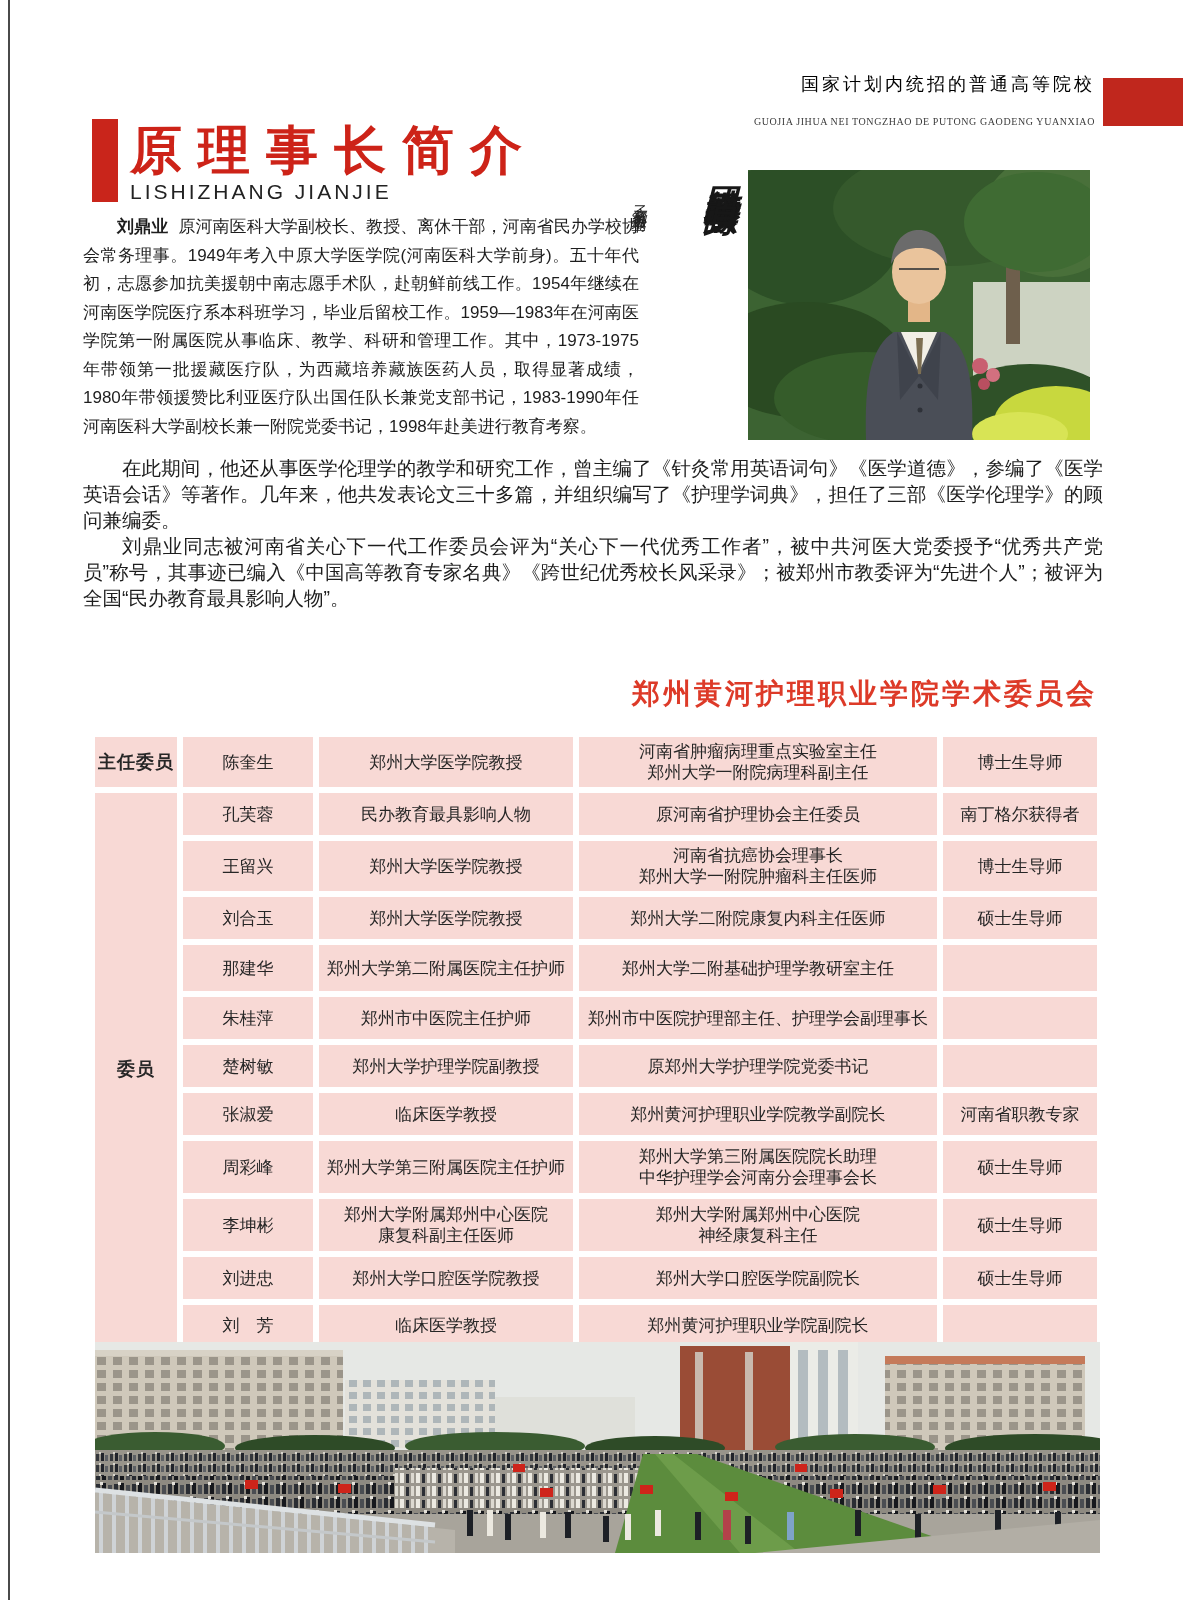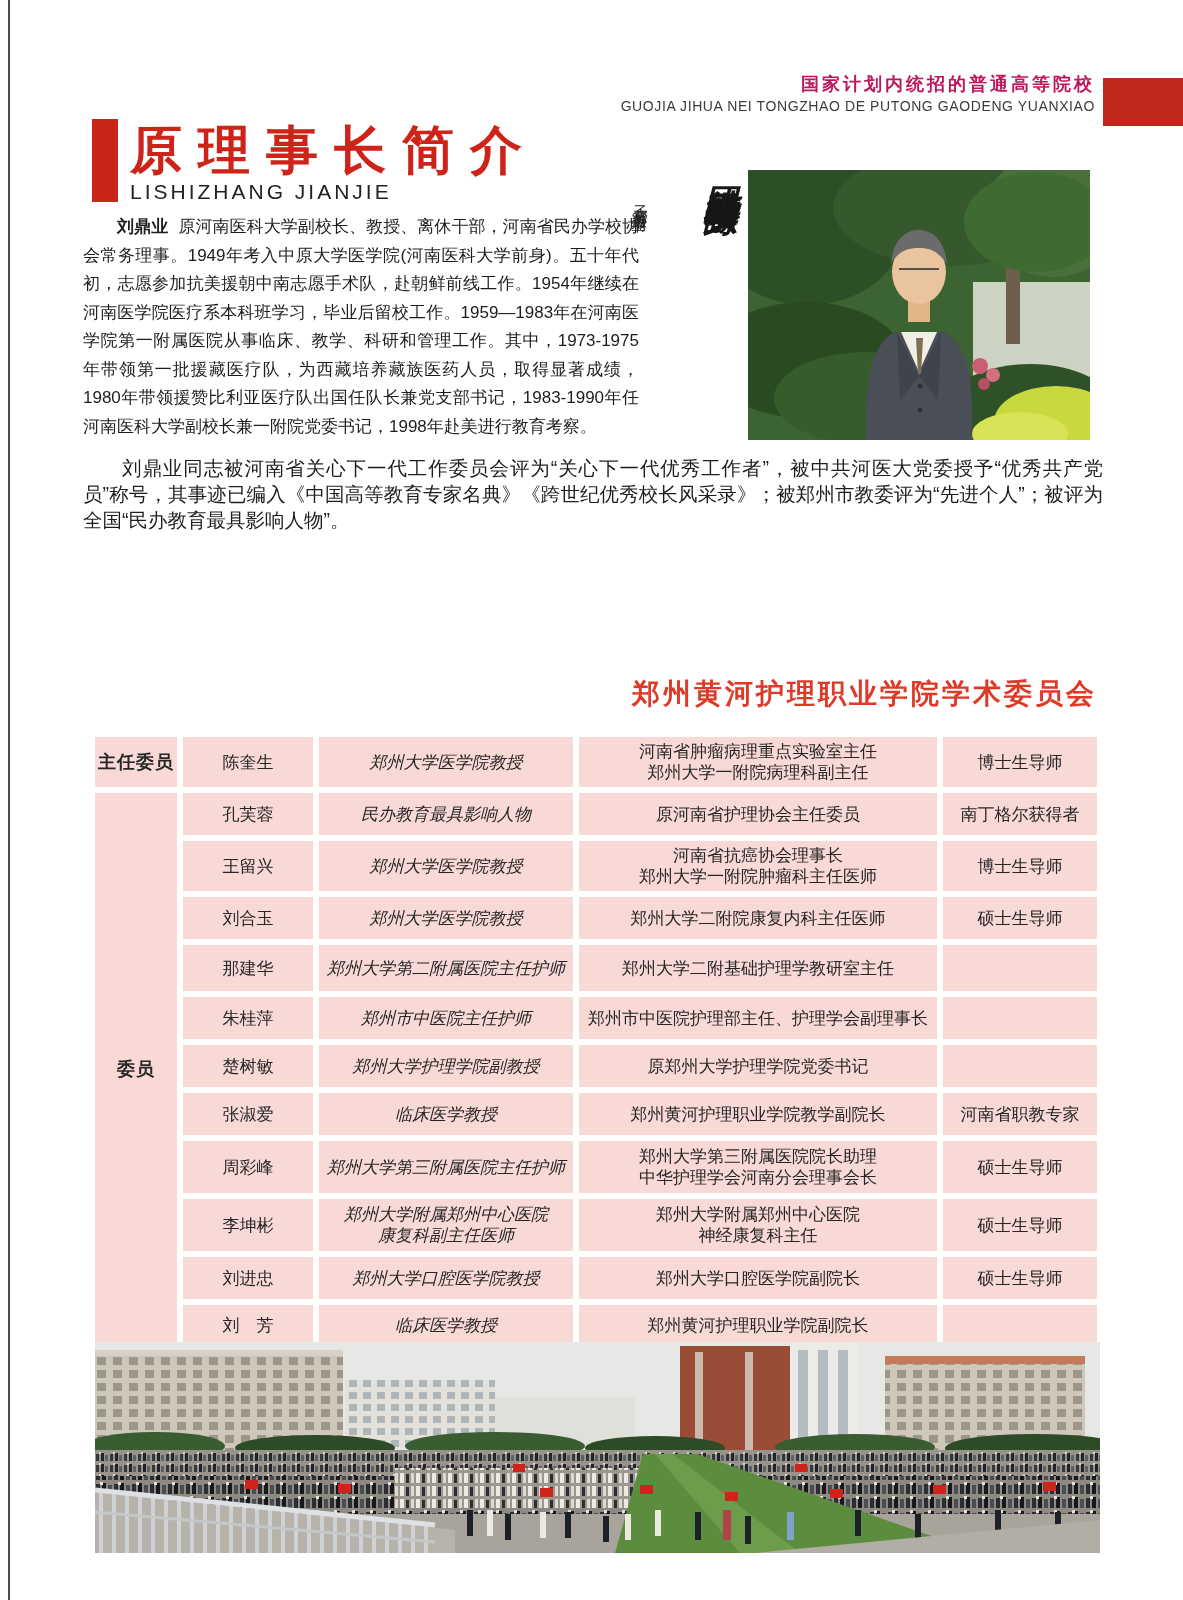--- a/index.html
+++ b/index.html
@@ -3,22 +3,22 @@
 <meta charset="utf-8">
 <style>
   html,body{margin:0;padding:0;background:#ffffff;}
   body{width:1183px;height:1600px;position:relative;overflow:hidden;
        font-family:"Liberation Sans","DejaVu Sans",sans-serif;color:#1d1d1d;}
   .abs{position:absolute;}
   
   .left-rule{left:8px;top:0;width:2px;height:1600px;background:#4a4a4a;}
   
   .hdr{right:88px;top:72px;text-align:right;}
-  .hdr-cn{font-size:18px;font-weight:bold;letter-spacing:3px;color:#be185d;}
-  .hdr-py{font-size:14px;letter-spacing:.6px;color:#3b3b3b;margin-top:2px;}
+  .hdr-cn{font-size:18px;font-weight:normal;letter-spacing:3px;color:#000000;}
+  .hdr-py{font-size:10px;letter-spacing:.6px;color:#3b3b3b;margin-top:20px;font-family:Liberation Serif, serif;}
   .hdr-red{right:0;top:78px;width:80px;height:48px;background:#c0271d;}
   
   .title-bar{left:92px;top:119px;width:26px;height:83px;background:#c9251b;}
   .sec-title{left:130px;top:116px;font-size:52px;font-weight:bold;color:#cd2318;letter-spacing:16px;white-space:nowrap;}
   .sec-sub{left:130px;top:180px;font-size:21px;letter-spacing:3px;color:#222;}
   
   .p1{left:83px;top:213px;width:556px;font-size:17px;line-height:28.5px;text-align:justify;text-indent:2em;}
   .p1 b{margin-right:.6em;}
   .paras{left:83px;top:455px;width:1020px;font-size:19.5px;line-height:26px;text-align:justify;}
   .paras p{margin:0;text-indent:2em;}
@@ -40,21 +40,21 @@
       grid-template-rows:50px 42px 50px 42px 46px 42px 42px 42px 52px 52px 42px 40px;
       gap:6px;}
   .cell{background:#f8d9d5;display:flex;align-items:center;justify-content:center;
       text-align:center;font-size:17px;color:#262626;white-space:pre-line;line-height:21px;}
   .role{font-weight:bold;font-size:18px;letter-spacing:1px;}
   .chair{grid-column:1;grid-row:1;}
   .member{grid-column:1;grid-row:2/13;}
   .trow{display:contents;}
   .trow>.cell{grid-row:var(--r);}
   .c-name{grid-column:2;}
-  .c-title{grid-column:3;font-style:italic;}
+  .c-title{grid-column:3;}
   .c-pos{grid-column:4;}
   .c-extra{grid-column:5;}
   
   .campus{left:95px;top:1342px;width:1005px;height:211px;}
   .campus svg{display:block;width:100%;height:100%;}
 </style>
 </head>
 <body>
 
 <div class="abs left-rule"></div>
@@ -103,20 +103,21 @@
     <path d="M153,162 L171,202 L189,162 Z" fill="#f2efe6"></path>
     <path d="M149,162 L171,206 L152,230 Z" fill="#3f434c"></path>
     <path d="M193,162 L171,206 L190,230 Z" fill="#3f434c"></path>
     <path d="M168,168 L175,168 L173,204 L170,204 Z" fill="#7d6f52"></path>
     <circle cx="172" cy="216" r="2.5" fill="#2e3138"></circle>
     <circle cx="172" cy="240" r="2.5" fill="#2e3138"></circle>
   </svg>
 </div>
 
 <div class="abs paras">
+  <p>在此期间，他还从事医学伦理学的教学和研究工作，曾主编了《针灸常用英语词句》《医学道德》，参编了《医学英语会话》等著作。几年来，他共发表论文三十多篇，并组织编写了《护理学词典》，担任了三部《医学伦理学》的顾问兼编委。</p>
   <p>刘鼎业同志被河南省关心下一代工作委员会评为“关心下一代优秀工作者”，被中共河医大党委授予“优秀共产党员”称号，其事迹已编入《中国高等教育专家名典》《跨世纪优秀校长风采录》；被郑州市教委评为“先进个人”；被评为全国“民办教育最具影响人物”。</p>
 </div>
 
 <div class="abs tbl-title">郑州黄河护理职业学院学术委员会</div>
 
 <div class="abs committee">
   <div class="cell role chair">主任委员</div>
   <div class="cell role member">委员</div>
 
   <div class="trow" style="--r:1">

